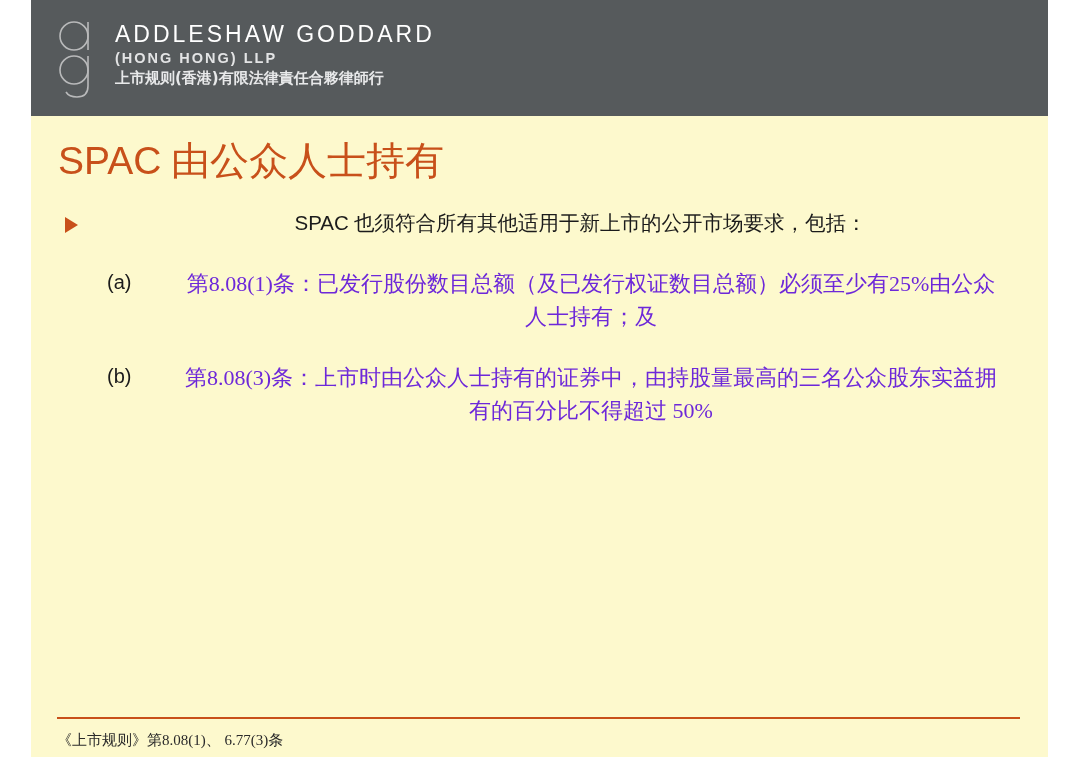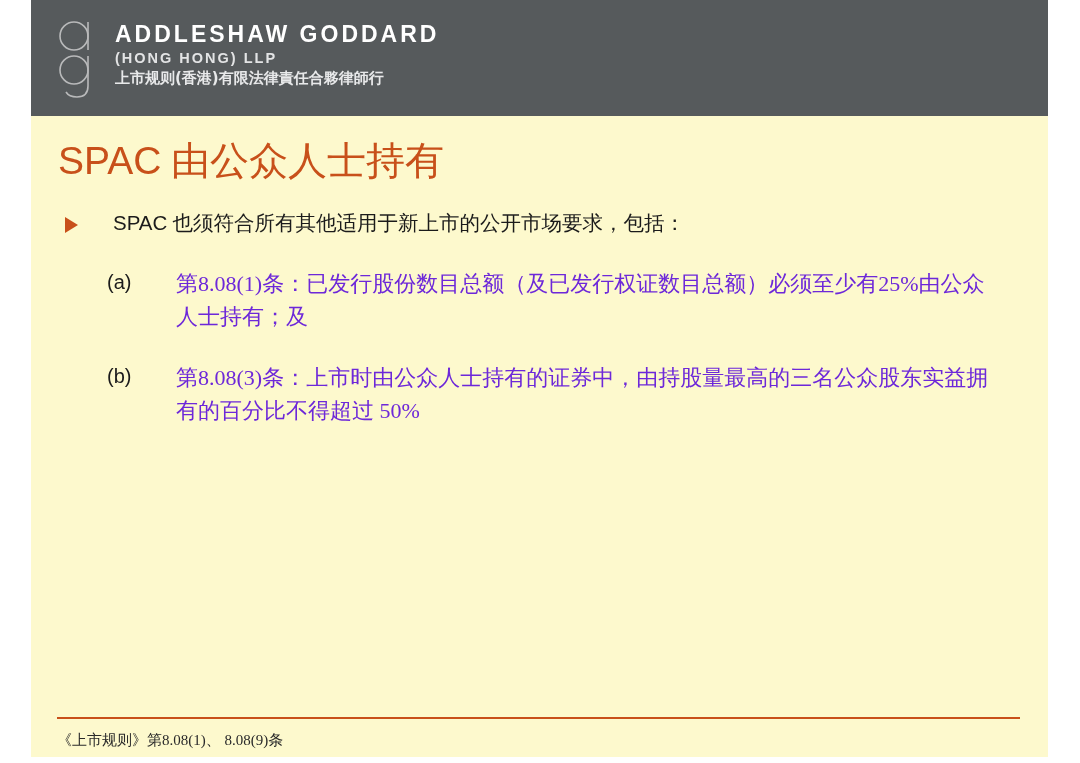--- a/index.html
+++ b/index.html
@@ -49,21 +49,21 @@
     margin-right: 14px;
     flex: none;
   }
 
   .logo-text {
     padding-top: 6px;
   }
 
   .brand-line1 {
     font-size: 23px;
-    font-weight: bold;
+    font-weight: normal;
     letter-spacing: 3.0px;
     color: #ffffff;
     line-height: 1.08;
     white-space: nowrap;
   }
 
   .brand-line2 {
     font-size: 14.5px;
     font-weight: bold;
     letter-spacing: 2.0px;
@@ -98,20 +98,21 @@
   .slide-title .latin {
     font-family: "Liberation Sans", "DejaVu Sans", sans-serif;
   }
 
   
   .body-area {
     position: absolute;
     left: 0;
     top: 208px;
     width: 1017px;
+    text-align: center;
   }
 
   .bullet-row {
     position: relative;
     padding-left: 82px;
     margin-bottom: 26px;
   }
 
   .bullet-marker {
     position: absolute;
@@ -234,16 +235,16 @@
     </div>
 
     <div class="sub-item">
       <span class="sub-label">(b)</span>
       <div class="sub-text">第8.08(3)条：上市时由公众人士持有的证券中，由持股量最高的三名公众股东实益拥有的百分比不得超过 50%</div>
     </div>
 
   </div>
 
   <div class="footer-rule"></div>
-  <div class="footer-note">《上市规则》第8.08(1)、 8.08(9)条</div>
+  <div class="footer-note">《上市规则》第8.08(1)、 6.77(3)条</div>
   <div class="footer-page">128</div>
 
 </div>
 
 </body></html>

